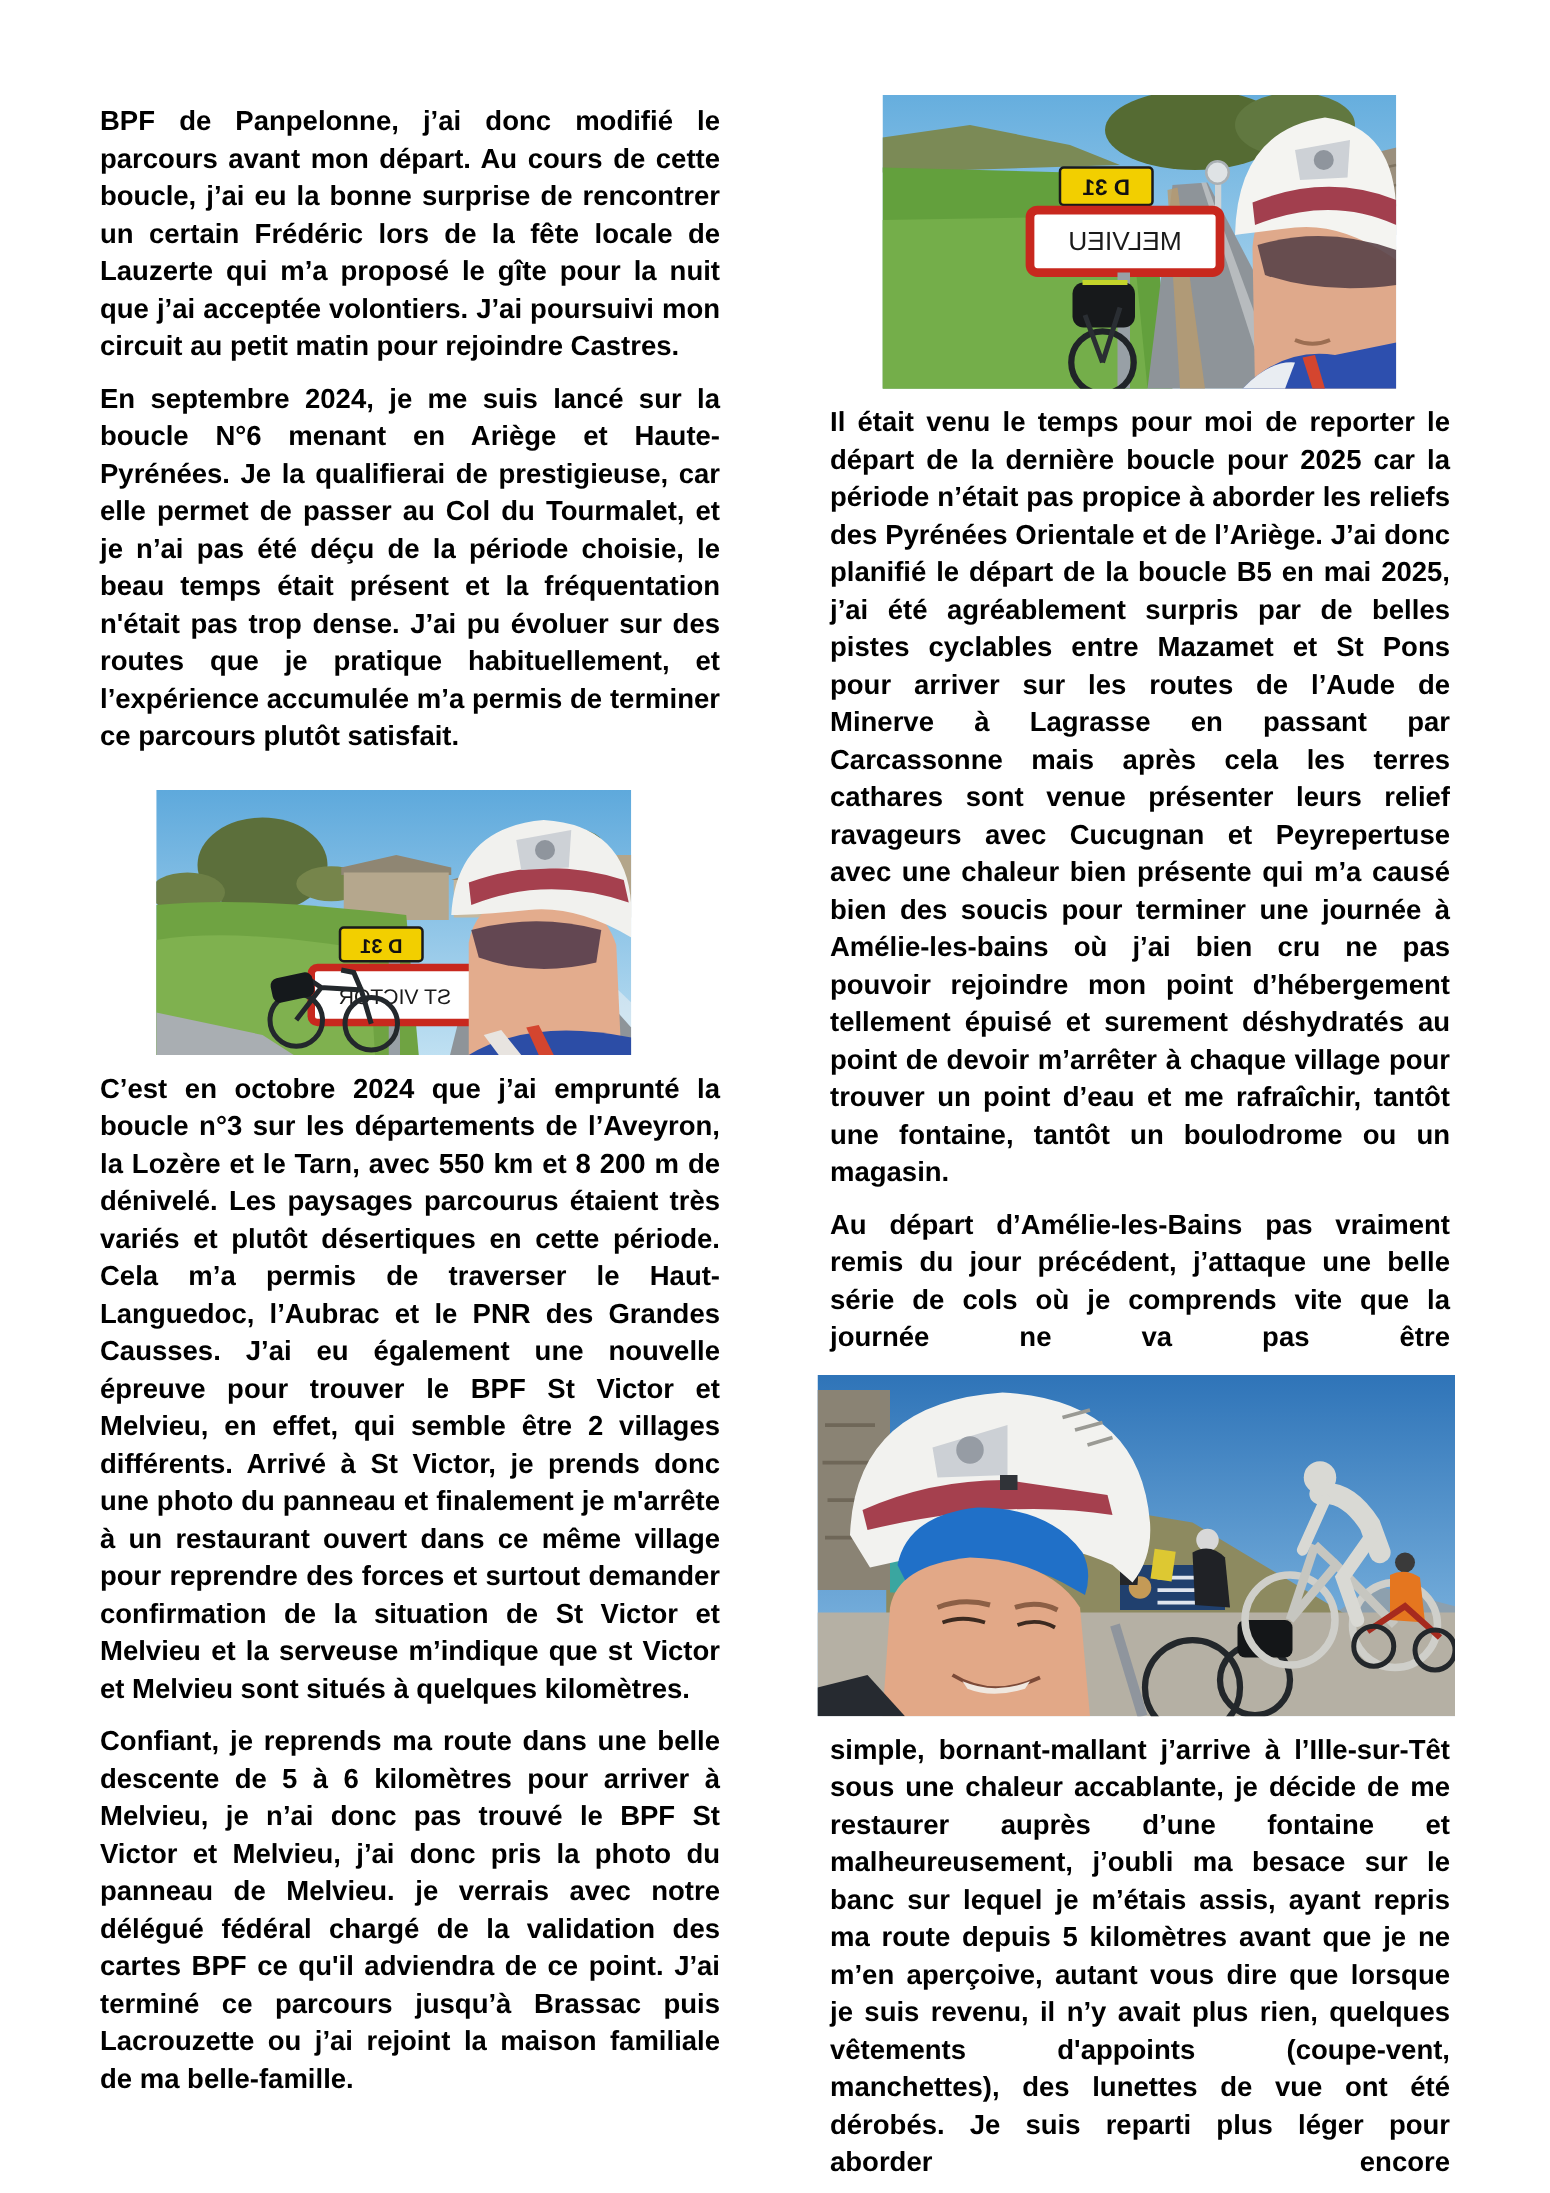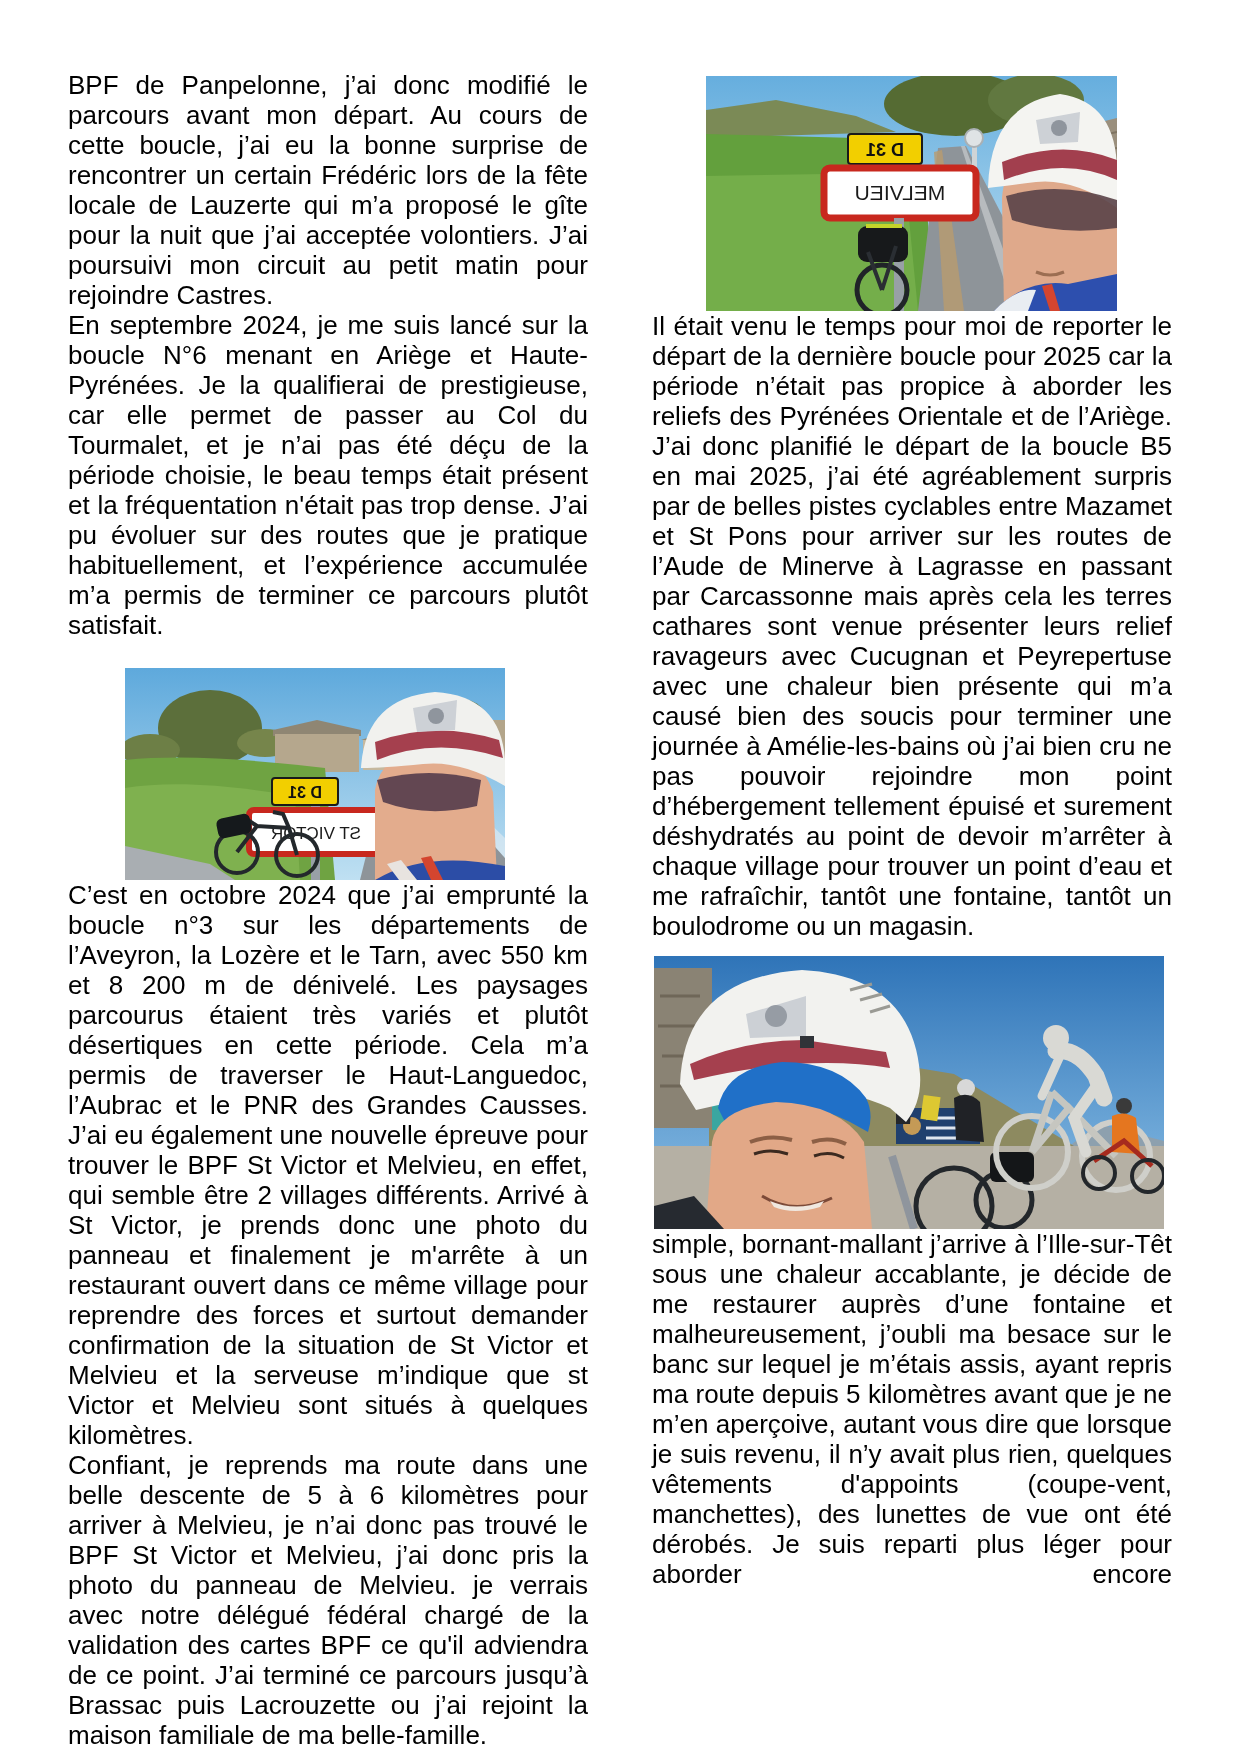--- a/index.html
+++ b/index.html
@@ -8,25 +8,26 @@
     width:1240px; height:1754px;
     background:#ffffff;
     font-family:"Liberation Sans","DejaVu Sans",sans-serif;
     color:#000000;
     overflow:hidden;
   }
   .col { position:absolute; top:70px; width:520px; }
   .col-left  { left:68px; }
   .col-right { left:652px; }
   .col p {
-    margin:0;
-    font-size:26px;
+    margin:12px;
+    font-size:22px;
     line-height:30px;
     text-align:justify;
     color:#000000;
+    font-weight:bold;
   }
   p.cont { text-align-last: justify; }
   .mt-para   { margin-top:30px; }
   .mt-small  { margin-top:12px; }
   figure { margin:0; padding:0; display:block; line-height:0; }
   .fig-st-victor { margin-top:28px; margin-left:57px; width:380px; height:212px; }
   .fig-after-photo { margin-top:38px; }
   .fig-melvieu { margin-top:6px; margin-left:54px; width:411px; height:235px; }
   .fig-tourmalet { margin-top:15px; margin-left:2px; width:510px; height:273px; }
   .fig-gap-above { margin-top:15px; }
@@ -175,20 +176,21 @@
           <path d="M330,196 Q344,202 358,196" stroke="#9c6e52" stroke-width="3" fill="none"></path>
           <path d="M288,235 Q320,202 362,208 L411,198 L411,235 Z" fill="#2d4fae"></path>
           <path d="M288,235 Q310,212 330,214 L322,235 Z" fill="#e9edf2"></path>
           <path d="M336,210 L344,235 L354,235 L346,208 Z" fill="#d4452f"></path>
         </g>
       </svg>
     </figure>
 
     <p class="mt-para">Il était venu le temps pour moi de reporter le départ de la dernière boucle pour 2025 car la période n’était pas propice à aborder les reliefs des Pyrénées Orientale et de l’Ariège. J’ai donc planifié le départ de la boucle B5 en mai 2025, j’ai été agréablement surpris par de belles pistes cyclables entre Mazamet et St Pons pour arriver sur les routes de l’Aude de Minerve à Lagrasse en passant par Carcassonne mais après cela les terres cathares sont venue présenter leurs relief ravageurs avec Cucugnan et Peyrepertuse avec une chaleur bien présente qui m’a causé bien des soucis pour terminer une journée à Amélie-les-bains où j’ai bien cru ne pas pouvoir rejoindre mon point d’hébergement tellement épuisé et surement déshydratés au point de devoir m’arrêter à chaque village pour trouver un point d’eau et me rafraîchir, tantôt une fontaine, tantôt un boulodrome ou un magasin.</p>
 
+    <p class="mt-small cont">Au départ d’Amélie-les-Bains pas vraiment remis du jour précédent, j’attaque une belle série de cols où je comprends vite que la journée ne va pas être</p>
 
     <figure class="fig-tourmalet fig-gap-above">
       <svg viewBox="0 0 510 273" width="510" height="273">
         <defs>
           <linearGradient id="skyT" x1="0" y1="0" x2="0" y2="1">
             <stop offset="0" stop-color="#2f74b8"></stop>
               <stop offset="1" stop-color="#8fc3e8"></stop>
           </linearGradient>
         </defs>
         <rect width="510" height="273" fill="url(#skyT)"></rect>

